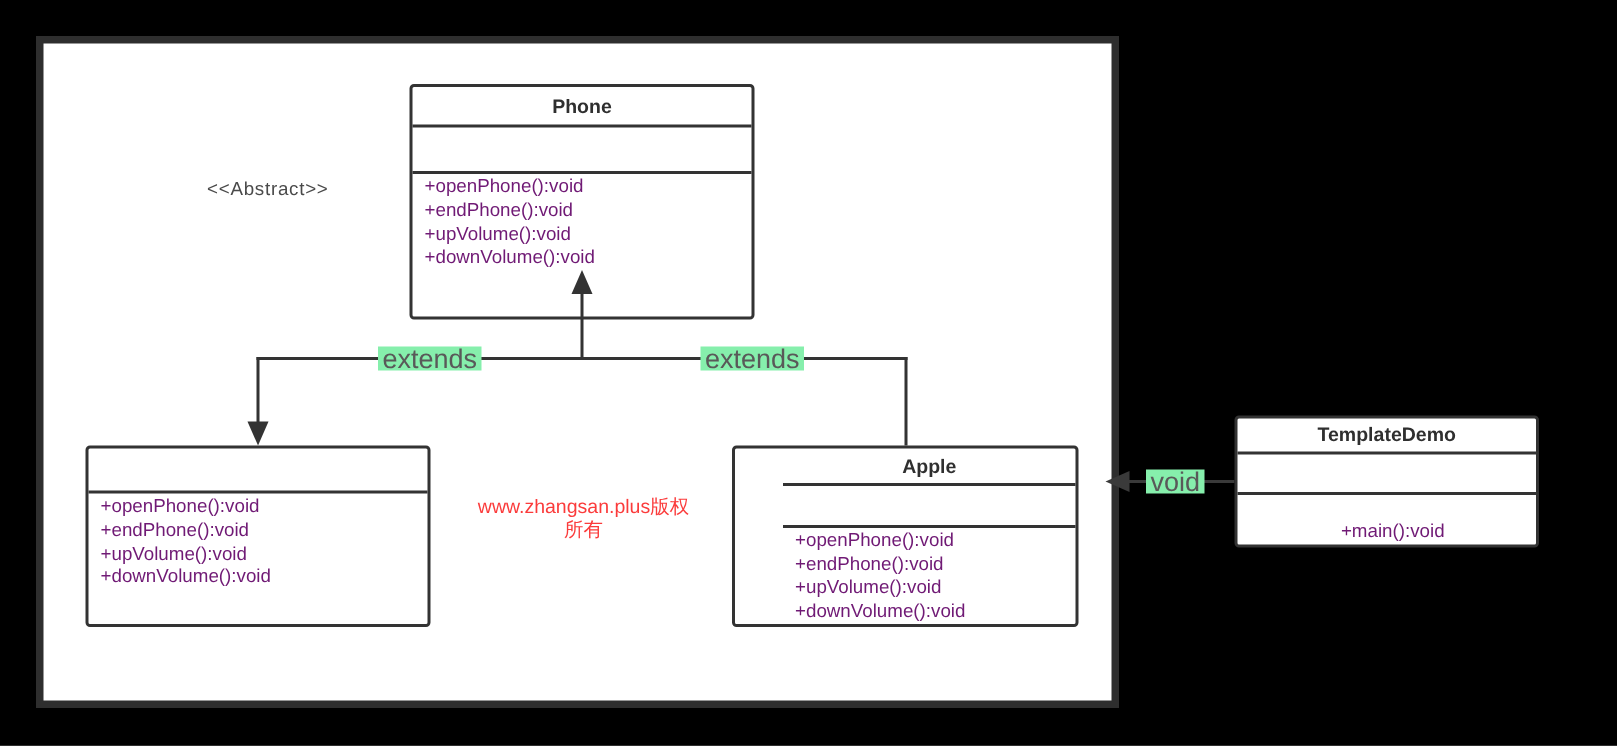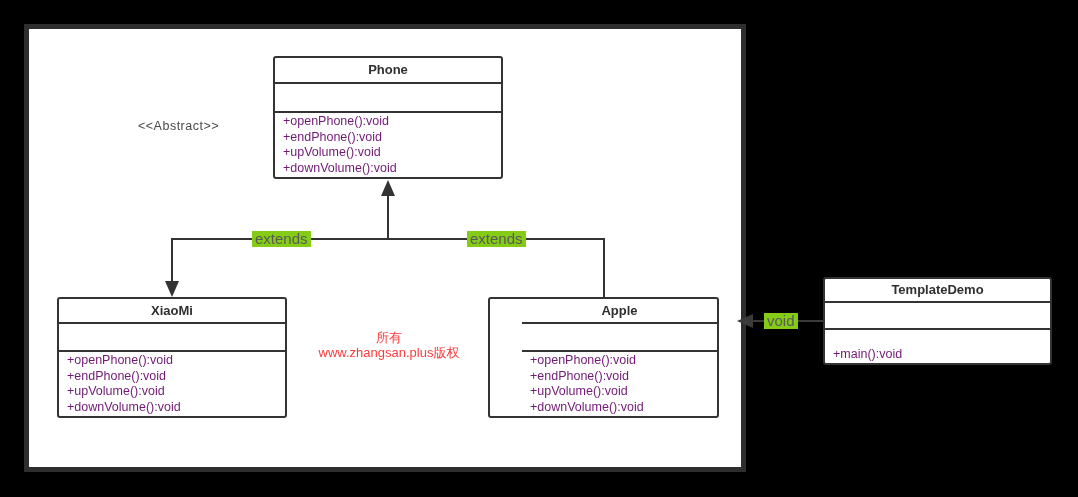--- a/index.html
+++ b/index.html
@@ -18,58 +18,57 @@
   .uml-methods{flex:1;padding:1px 0 0 8px;box-sizing:border-box;}
   .uml-methods .m{font-size:12.5px;line-height:15.8px;color:#701a75;white-space:nowrap;}
 
   
   .line{background:#333;}
   .tri{width:0;height:0;}
   .tri-up{border-left:7px solid transparent;border-right:7px solid transparent;border-bottom:16px solid #333;}
   .tri-down{border-left:7px solid transparent;border-right:7px solid transparent;border-top:16px solid #333;}
   .tri-left{border-top:7px solid transparent;border-bottom:7px solid transparent;border-right:16px solid #3a3a3a;}
 
-  .edge-label{background:#84cc16;color:#595959;font-size:15px;line-height:16px;padding:0 3px;white-space:nowrap;}
+  .edge-label{background:#86efac;color:#595959;font-size:18px;line-height:16px;padding:0 3px;white-space:nowrap;}
 
   .stereotype{font-size:12.5px;color:#4a4a4a;letter-spacing:0.5px;margin-top:11px;}
 
   .wm-red{width:180px;text-align:center;color:#fb3b3b;font-size:13px;line-height:15px;}
   .wm-csdn{color:#9b9b9b;font-size:20px;white-space:nowrap;}
 </style>
 </head>
 <body>
 
 <div class="stage">
 
   <div class="abs canvas"></div>
 
   <div class="abs stereotype" style="left:138px;top:108px;">&lt;&lt;Abstract&gt;&gt;</div>
 
-  <div class="abs uml-box" style="left:273px;top:56px;width:230px;height:123px;">
+  <div class="abs uml-box" style="left:273px;top:56px;width:230px;height:157px;">
     <div class="uml-title" style="height:27px;">Phone</div>
     <div class="uml-attrs" style="height:31px;"></div>
     <div class="uml-methods">
       <div class="m">+openPhone():void</div>
       <div class="m">+endPhone():void</div>
       <div class="m">+upVolume():void</div>
       <div class="m">+downVolume():void</div>
     </div>
   </div>
 
   <div class="abs tri tri-up" style="left:381px;top:180px;"></div>
   <div class="abs line" style="left:387px;top:193px;width:2px;height:47px;"></div>
   <div class="abs line" style="left:171px;top:238px;width:434px;height:2px;"></div>
   <div class="abs line" style="left:171px;top:238px;width:2px;height:46px;"></div>
   <div class="abs tri tri-down" style="left:165px;top:281px;"></div>
   <div class="abs line" style="left:603px;top:238px;width:2px;height:59px;"></div>
   <div class="abs edge-label" style="left:252px;top:231px;">extends</div>
   <div class="abs edge-label" style="left:467px;top:231px;">extends</div>
 
   <div class="abs uml-box" style="left:57px;top:297px;width:230px;height:121px;">
-    <div class="uml-title" style="height:26px;">XiaoMi</div>
     <div class="uml-attrs" style="height:30px;"></div>
     <div class="uml-methods">
       <div class="m">+openPhone():void</div>
       <div class="m">+endPhone():void</div>
       <div class="m">+upVolume():void</div>
       <div class="m">+downVolume():void</div>
     </div>
   </div>
 
   <div class="abs uml-box" style="left:488px;top:297px;width:231px;height:121px;padding-left:32px;">
@@ -77,30 +76,30 @@
     <div class="uml-attrs" style="height:30px;"></div>
     <div class="uml-methods">
       <div class="m">+openPhone():void</div>
       <div class="m">+endPhone():void</div>
       <div class="m">+upVolume():void</div>
       <div class="m">+downVolume():void</div>
     </div>
   </div>
 
   <div class="abs wm-red" style="left:299px;top:330px;">
+    <div>www.zhangsan.plus版权</div>
     <div>所有</div>
-    <div>www.zhangsan.plus版权</div>
   </div>
 
   <div class="abs tri tri-left" style="left:737px;top:314px;"></div>
   <div class="abs line" style="left:751px;top:320px;width:72px;height:2px;background:#3a3a3a;"></div>
   <div class="abs edge-label" style="left:764px;top:313px;">void</div>
 
-  <div class="abs uml-box" style="left:823px;top:277px;width:229px;height:88px;">
+  <div class="abs uml-box" style="left:823px;top:277px;width:203px;height:88px;">
     <div class="uml-title" style="height:27px;">TemplateDemo</div>
     <div class="uml-attrs" style="height:31px;"></div>
-    <div class="uml-methods" style="padding-top:17px;">
+    <div class="uml-methods" style="padding-top:17px;text-align:center;">
       <div class="m">+main():void</div>
     </div>
   </div>
 
 
 </div>
 
 </body></html>

